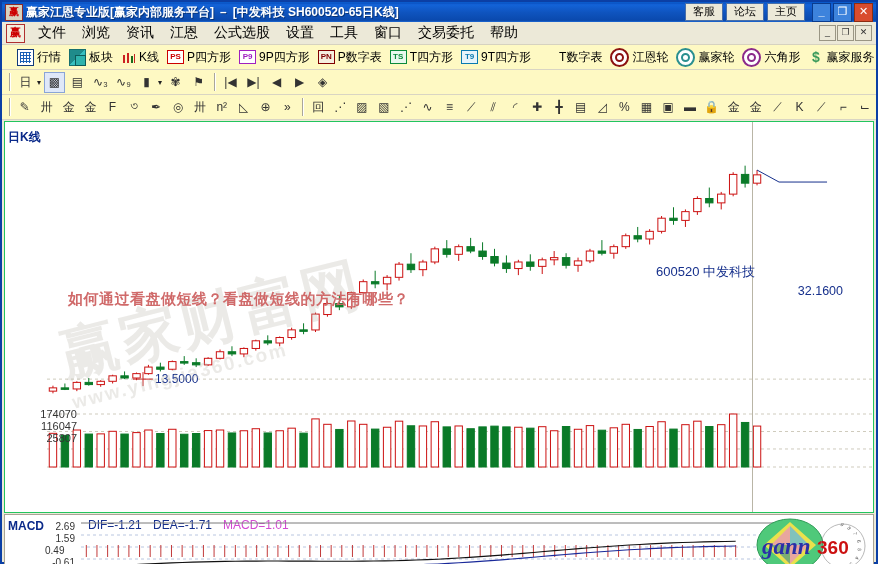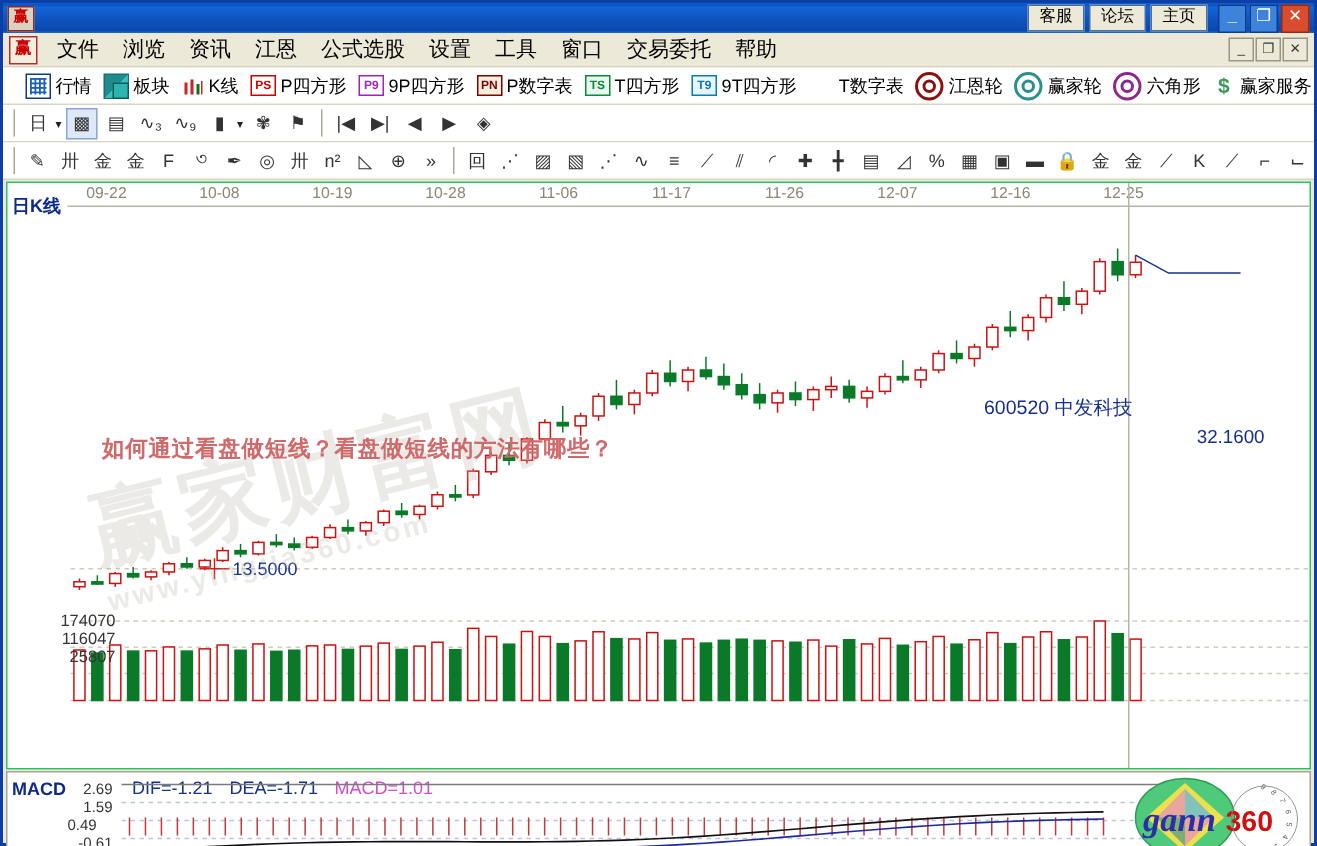--- a/index.html
+++ b/index.html
@@ -36,21 +36,21 @@
            border-bottom:1px solid #d6d2c0;padding-left:2px;}
   .menu-logo{width:17px;height:17px;margin:0 5px 0 2px;border:1px solid #b03030;background:#f3efe0;
              color:#c00;font-size:11px;line-height:15px;text-align:center;font-weight:bold;}
   .menubar .mi{padding:2px 8px;font-size:14px;color:#000;white-space:nowrap;}
   .mb-spacer{flex:1;}
   .mdi-btns{display:flex;gap:1px;margin-right:4px;}
   .mdibtn{width:15px;height:14px;border:1px solid #9a9684;background:#ece9d8;
           font-size:9px;line-height:12px;text-align:center;color:#333;}
 
   
-  .toolbar{height:24px;display:flex;align-items:center;background:#ffffff;
+  .toolbar{height:24px;display:flex;align-items:center;background:#fef9c3;
            border-bottom:1px solid #d9d5c3;padding-left:3px;white-space:nowrap;overflow:hidden;}
   .tsep{width:1px;height:18px;background:#aaa69a;margin:0 4px;box-shadow:1px 0 0 #fff;}
   .titem{display:flex;align-items:center;gap:3px;padding:1px 4px;font-size:12px;color:#000;}
   .ticon{width:15px;height:15px;flex:0 0 15px;display:inline-block;position:relative;}
   .lbl{font-size:12px;}
 
   .ico-box{border:1px solid #123a7a;background:#fff;}
   .ico-box:after{content:"";position:absolute;left:2px;top:2px;right:2px;bottom:2px;
     background:
       linear-gradient(#1b5fb5 1px,transparent 1px) 0 0/100% 3px,
@@ -121,20 +121,21 @@
   .macdtxt{position:absolute;font-size:12px;}
   .logo360{position:absolute;right:3px;top:1px;width:116px;height:58px;}
 </style>
 </head>
 <body>
 
 <div id="app">
 
   <div class="titlebar">
     <div class="tb-ico">赢</div>
+    <div class="tb-title">赢家江恩专业版[赢家内部服务平台] － [中发科技    SH600520-65日K线]</div>
     <div class="tb-spacer"></div>
     <div class="tb-btn">客服</div>
     <div class="tb-btn">论坛</div>
     <div class="tb-btn">主页</div>
     <div class="tb-sys">
       <div class="sysbtn">
           <i>_</i>
         </div>
       <div class="sysbtn">
           <i>❐</i>
@@ -282,32 +283,20 @@
     <div class="gi">K</div>
     <div class="gi">⟋</div>
     <div class="gi">⌐</div>
     <div class="gi">⌙</div>
   </div>
 
   <div class="chartwrap">
     <div class="leftlabel">日K线</div>
 
     <div class="plot">
-      <div class="axisrow" id="axisrow">
-          <span style="left: 26px;">09-22</span>
-          <span style="left: 101.333px;">10-08</span>
-          <span style="left: 176.667px;">10-19</span>
-          <span style="left: 252px;">10-28</span>
-          <span style="left: 327.333px;">11-06</span>
-          <span style="left: 402.667px;">11-17</span>
-          <span style="left: 478px;">11-26</span>
-          <span style="left: 553.333px;">12-07</span>
-          <span style="left: 628.667px;">12-16</span>
-          <span style="left: 704px;">12-25</span>
-        </div>
       <div class="vline" style="right:120px;"></div>
 
       <svg id="chartsvg" width="838" height="390" viewBox="0 0 838 390">
           <line x1="2" y1="292" x2="836" y2="292" stroke="#cfcbbd" stroke-width="1" stroke-dasharray="3 3"></line>
           <line x1="2" y1="309.49" x2="836" y2="309.49" stroke="#cfcbbd" stroke-width="1" stroke-dasharray="3 3"></line>
           <line x1="2" y1="326.98" x2="836" y2="326.98" stroke="#cfcbbd" stroke-width="1" stroke-dasharray="3 3"></line>
           <line x1="2" y1="345" x2="836" y2="345" stroke="#cfcbbd" stroke-width="1" stroke-dasharray="3 3"></line>
           <line x1="2" y1="257.109375" x2="836" y2="257.109375" stroke="#cfcbbd" stroke-width="1" stroke-dasharray="3 3"></line>
           <line x1="7.966666666666667" y1="263.6770260989011" x2="7.966666666666667" y2="271.3392857142857" stroke="#cc1111" stroke-width="1"></line>
           <rect x="4.267333333333333" y="265.86624313186815" width="7.398666666666667" height="3.283825549450512" fill="#ffffff" stroke="#cc1111" stroke-width="1"></rect>

